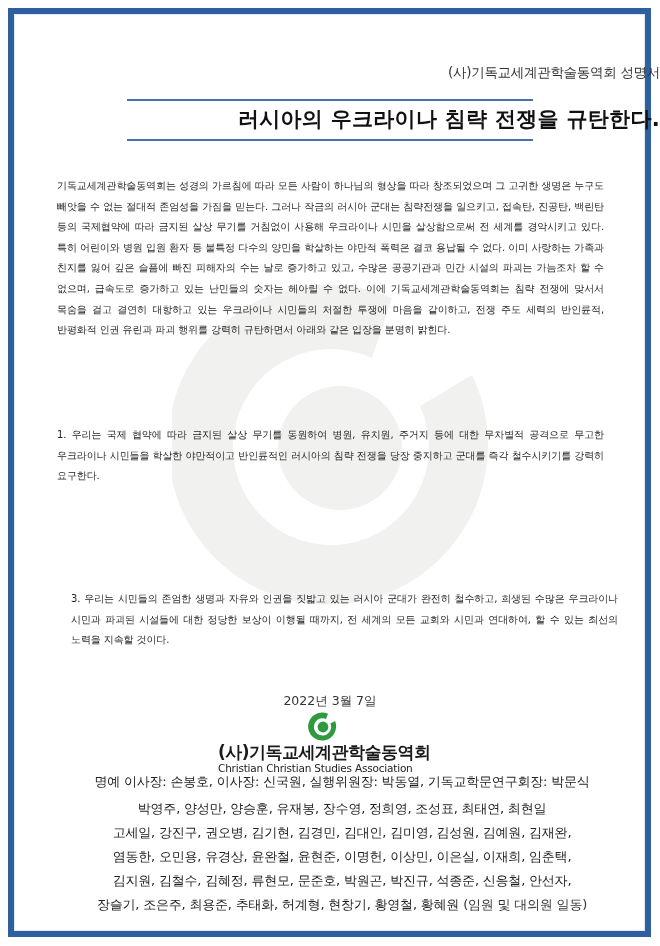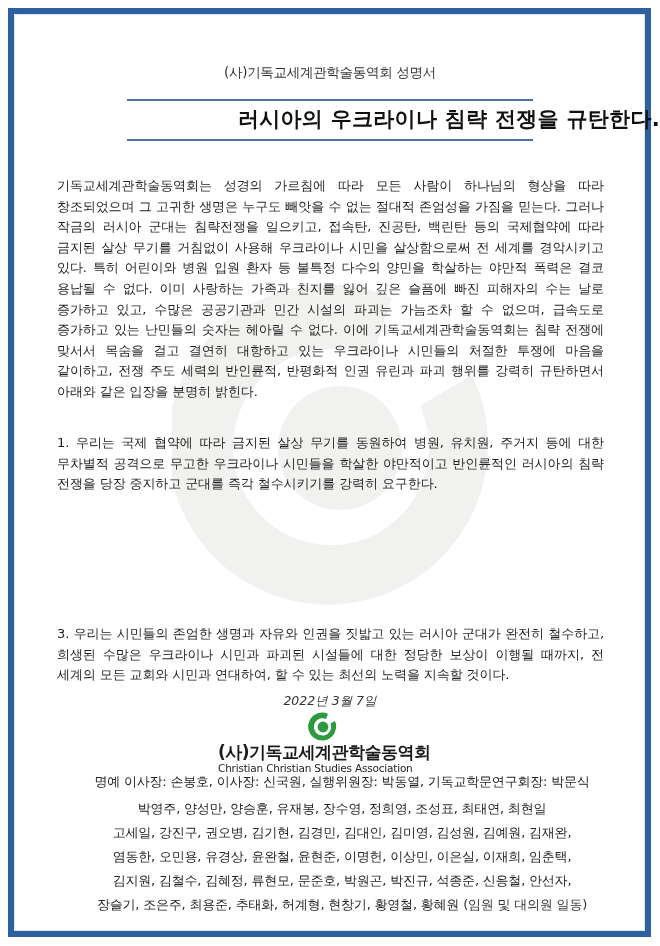--- a/index.html
+++ b/index.html
@@ -2,34 +2,34 @@
 <html><head>
 <meta charset="utf-8">
 <style>
   html, body { margin: 0; padding: 0; background: #ffffff; }
   body { width: 660px; height: 946px; position: relative; overflow: hidden;
          font-family: "DejaVu Sans", "Liberation Sans", sans-serif; color: #1c1c1c; }
   .frame { position: absolute; left: 8px; top: 8px; width: 631px; height: 917px;
            border: 6px solid #2e60a0; box-shadow: inset 0 0 0 1px #dfe7f2; background: #fff; }
   .watermark { position: absolute; left: 172px; top: 280px; width: 336px; height: 336px; z-index: 0; }
   .content { position: absolute; left: 0; top: 0; width: 660px; height: 946px; z-index: 1; }
-  .org-heading { position: absolute; top: 64px; left: 0; width: 660px; text-align: center;
+  .org-heading { position: absolute; top: 64px; left: 0; width: 660px; text-align: right;
                  font-size: 13.5px; color: #333; letter-spacing: -0.3px; }
   .title-rule { position: absolute; left: 127px; width: 406px; height: 2px; background: #4a72a8; }
   .title-rule.top { top: 99px; }
   .title-rule.bottom { top: 139px; }
   .doc-title { position: absolute; top: 105px; left: 0; width: 660px; text-align: right;
                font-size: 21px; font-weight: bold; color: #111; letter-spacing: 0.3px; }
-  .para { position: absolute; left: 57px; width: 547px; font-size: 13px; line-height: 20.6px;
+  .para { position: absolute; left: 57px; width: 547px; font-size: 10px; line-height: 20.6px;
           text-align: justify; color: #1f1f1f; letter-spacing: -0.1px; word-break: keep-all; }
   .p-intro { top: 176px; }
-  .p-1 { top: 425px; margin-top: 8px; }
+  .p-1 { top: 425px; }
   .p-2 { top: 507px; }
-  .p-3 { top: 624px; }
-  .date { position: absolute; top: 693px; left: 0; width: 660px; text-align: center; font-size: 12.5px; color: #333; font-style: italic; }
+  .p-3 { top: 589px; margin-left: 14px; }
+  .date { position: absolute; top: 693px; left: 0; width: 660px; text-align: center; font-size: 12.5px; color: #333; }
   .logo { position: absolute; top: 712px; left: 218px; display: flex; align-items: center; flex-direction: column; }
   .logo-mark { width: 30px; height: 30px; margin-right: 3px; }
   .logo-text { display: flex; flex-direction: column; }
   .logo-ko { font-size: 17px; font-weight: bold; color: #1a1a1a; letter-spacing: -0.5px; line-height: 20px; }
   .logo-en { font-size: 10.5px; color: #222; letter-spacing: -0.2px; line-height: 12px; }
   .signers { position: absolute; top: 770px; left: 0; width: 660px; text-align: center;
              font-size: 13px; color: #222; line-height: 24px; letter-spacing: -0.2px; }
   .signers .line { display: block; padding-left: 24px; }
   .signers .line.first { margin-bottom: 3px; }
   .signers .note { font-size: 13px; color: #333; }

